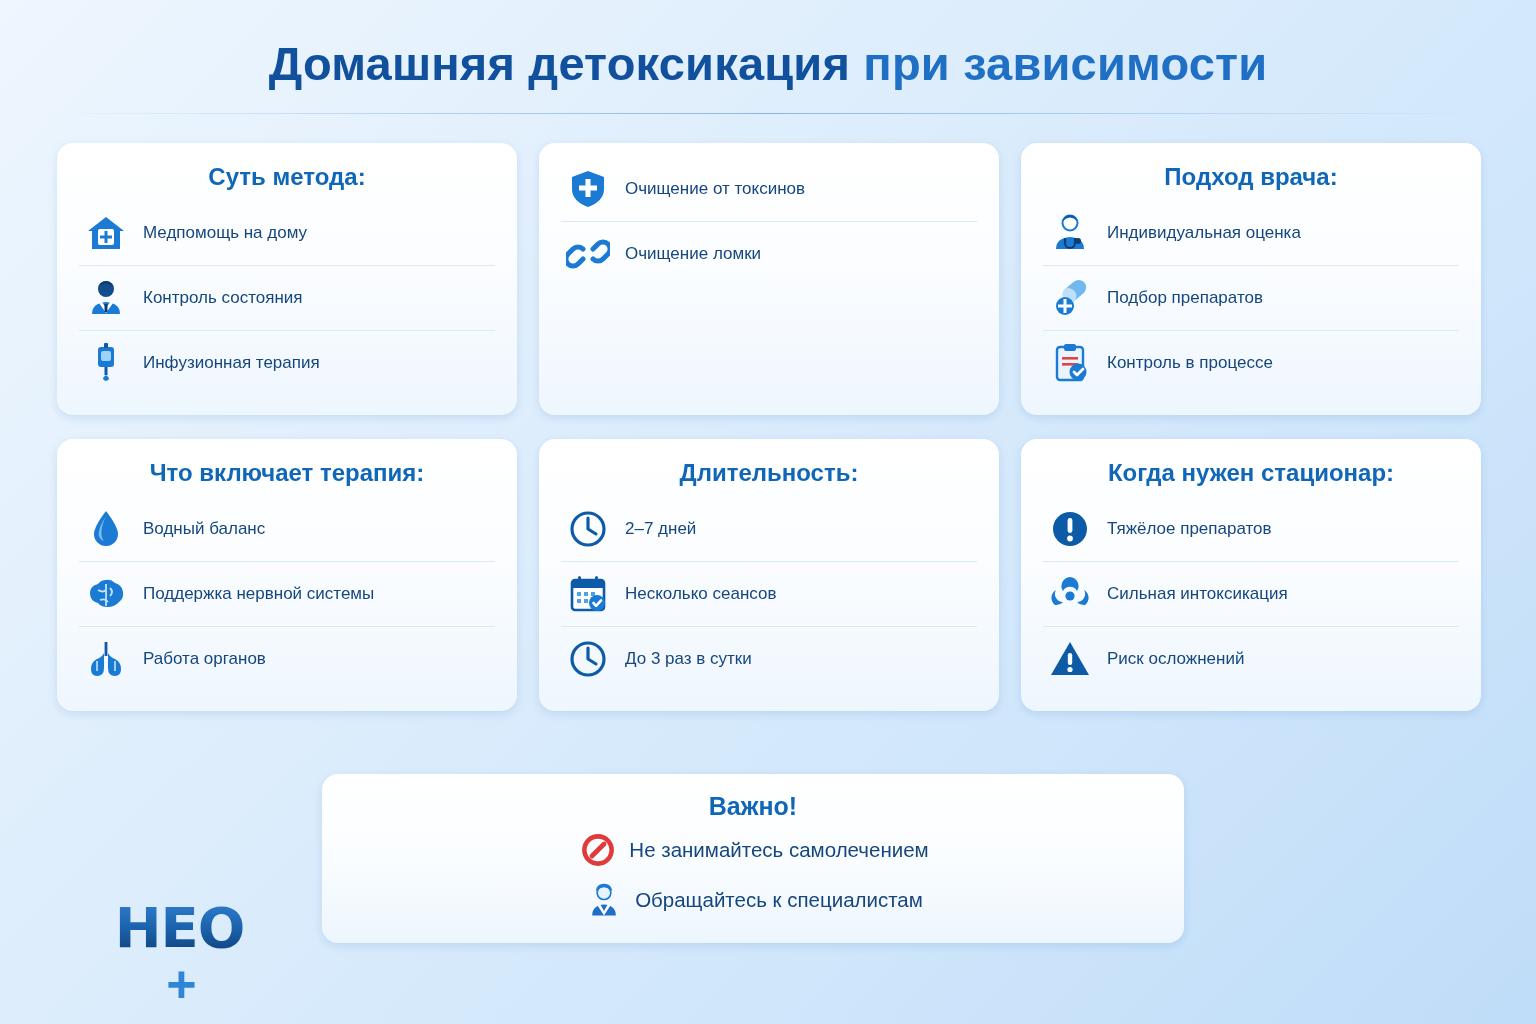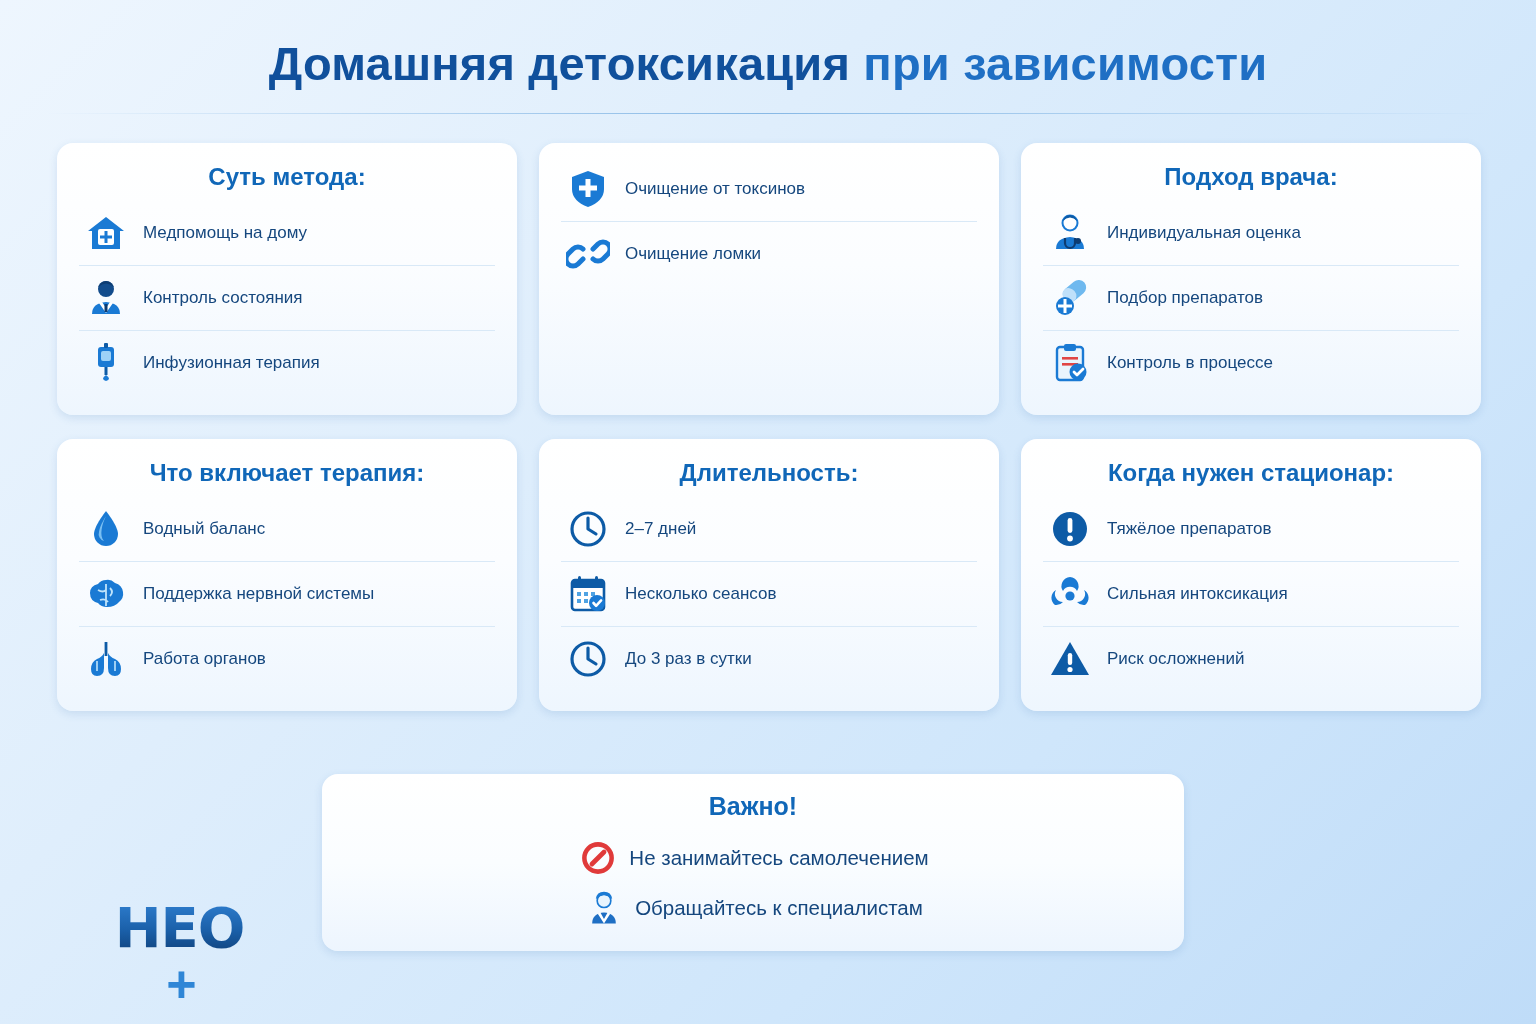--- a/index.html
+++ b/index.html
@@ -103,21 +103,21 @@
     top: 774px;
     width: 862px;
     background: linear-gradient(to bottom, #ffffff 0%, #fafdff 50%, #edf5fe 100%);
     border-radius: 16px;
     box-shadow: 0 3px 9px rgba(60,120,180,0.16);
     padding: 12px 20px 18px 20px;
     box-sizing: border-box;
   }
   .important .card-title {
     font-size: 25px;
-    margin-bottom: 12px;
+    margin-bottom: 4px;
   }
   .imp-row {
     display: flex;
     align-items: center;
     justify-content: center;
     gap: 10px;
     padding: 4px 0;
   }
   .imp-row .ico {
     width: 42px;

